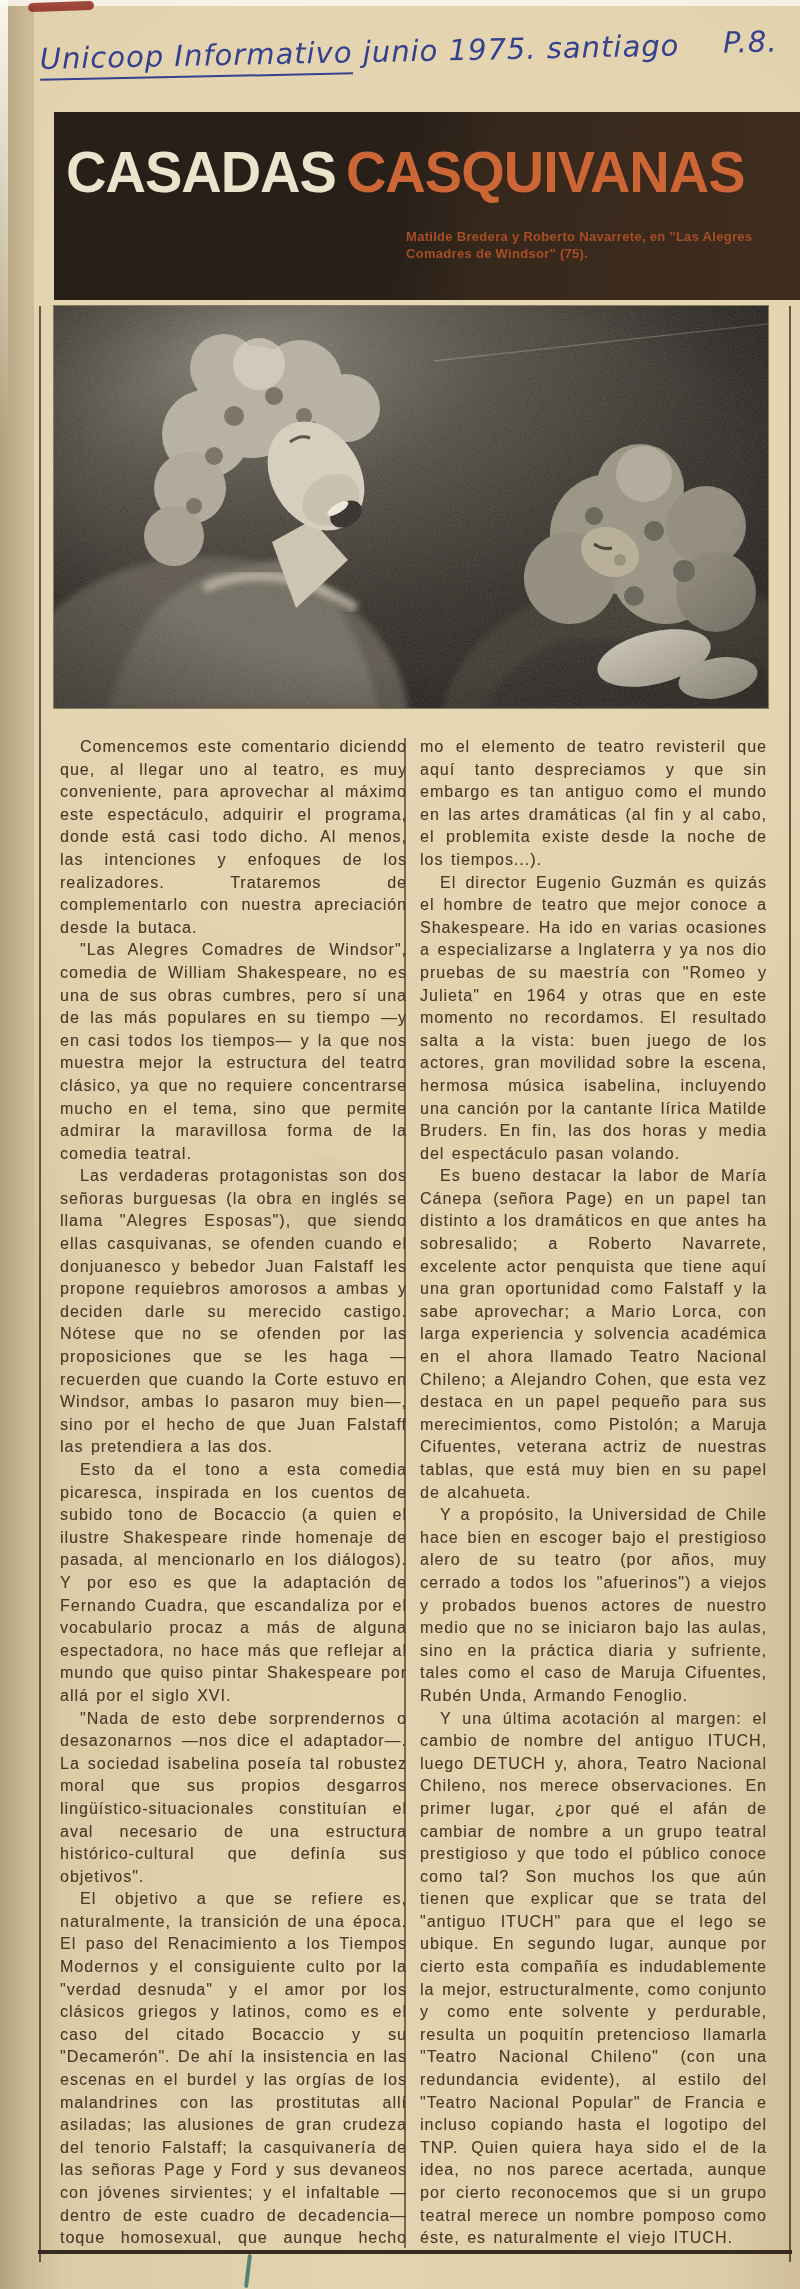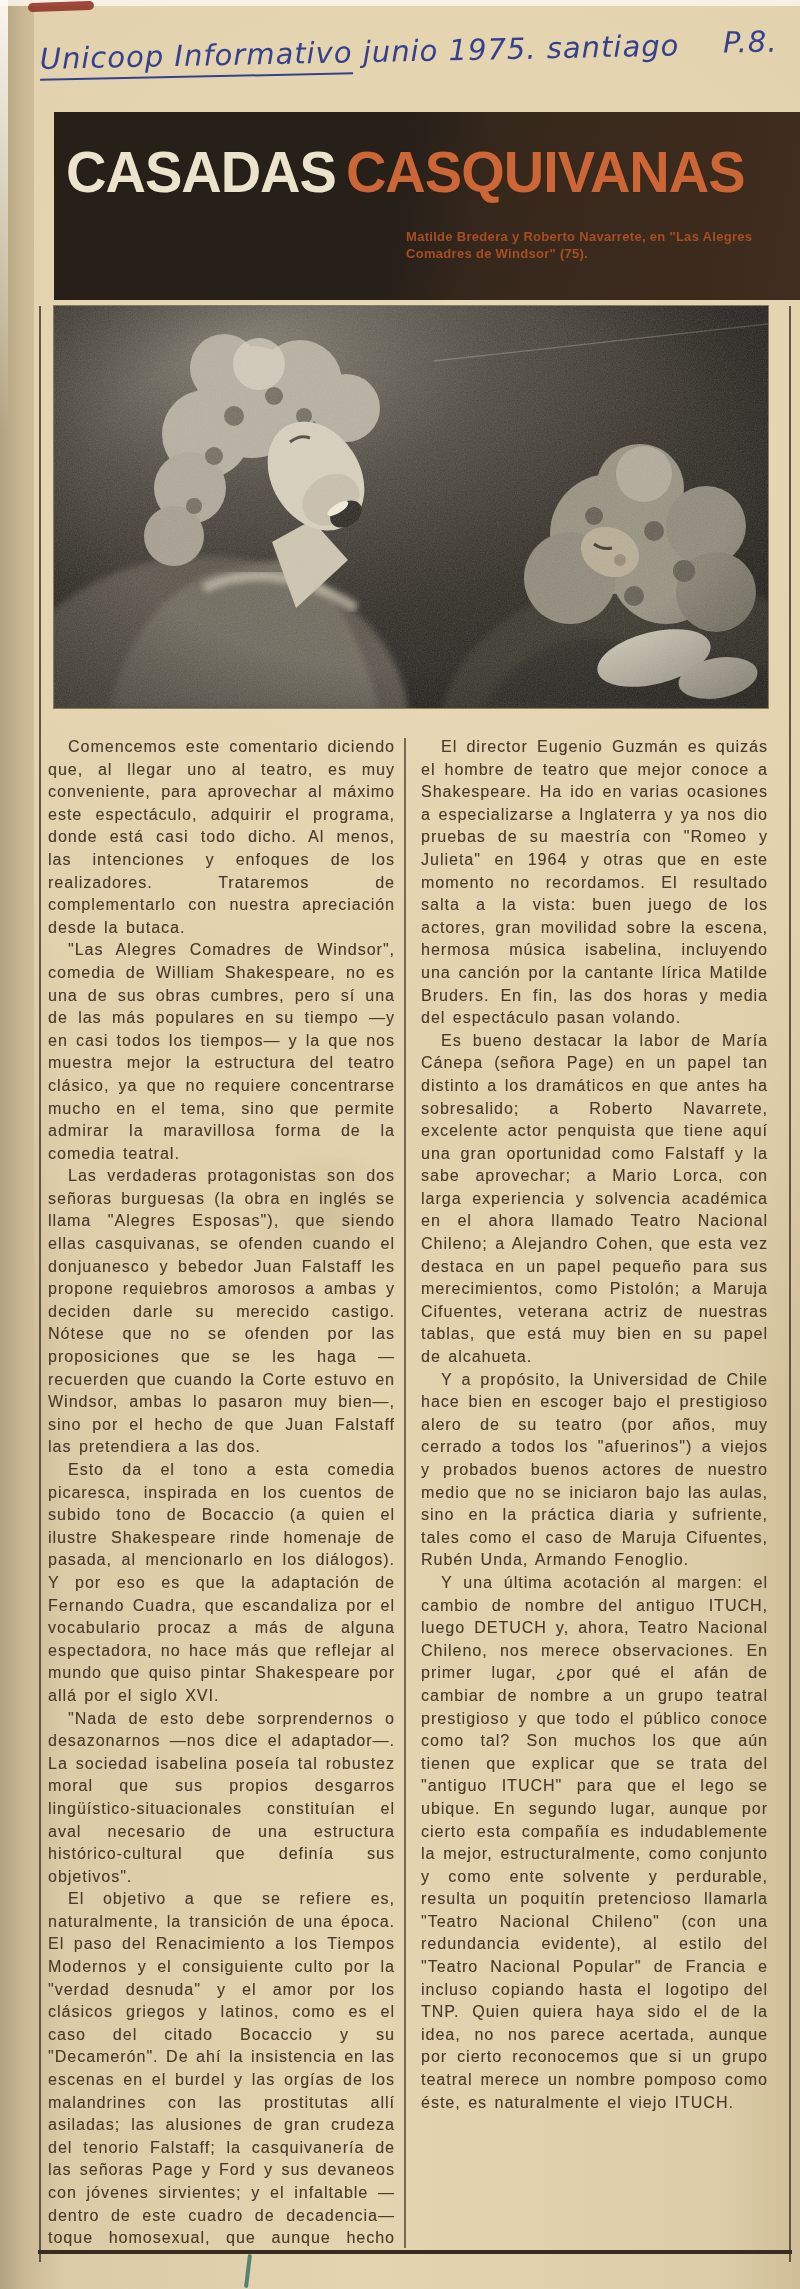--- a/index.html
+++ b/index.html
@@ -55,22 +55,22 @@
   .photo svg{display:block;width:100%;height:100%;}
 
   
   .rule-left{position:absolute;left:39px;top:306px;width:2px;height:1956px;background:#45362a;opacity:.8;}
   .rule-right{position:absolute;left:789px;top:306px;width:2px;height:1956px;background:#45362a;opacity:.8;}
   .rule-mid{position:absolute;left:404px;top:738px;width:2px;height:1510px;background:#4a3a2c;opacity:.7;}
   .rule-bottom{position:absolute;left:38px;top:2250px;width:754px;height:4px;background:#382c21;}
 
   
   .cols{
-    position:absolute;left:48px;top:736px;width:720px;max-height:1514px;overflow:hidden;
-    display:flex;gap:26px;
+    position:absolute;left:60px;top:736px;width:720px;max-height:1514px;overflow:hidden;
+    display:flex;gap:13px;
   }
   .col{width:347px;}
   .col p{
     margin:0;text-align:justify;text-indent:20px;
     font-size:16px;line-height:22.6px;letter-spacing:1px;word-spacing:2px;
     color:#473a29;text-shadow:.3px .3px 0 rgba(80,60,35,.35);
   }
   .col p.cont{text-indent:0;}
 
   .ghost{
@@ -194,18 +194,19 @@
 <div class="cols">
   <div class="col">
     <p>Comencemos este comentario diciendo que, al llegar uno al teatro, es muy conveniente, para aprovechar al máximo este espectáculo, adquirir el programa, donde está casi todo dicho. Al menos, las intenciones y enfoques de los realizadores. Trataremos de complementarlo con nuestra apreciación desde la butaca.</p>
     <p>"Las Alegres Comadres de Windsor", comedia de William Shakespeare, no es una de sus obras cumbres, pero sí una de las más populares en su tiempo —y en casi todos los tiempos— y la que nos muestra mejor la estructura del teatro clásico, ya que no requiere concentrarse mucho en el tema, sino que permite admirar la maravillosa forma de la comedia teatral.</p>
     <p>Las verdaderas protagonistas son dos señoras burguesas (la obra en inglés se llama "Alegres Esposas"), que siendo ellas casquivanas, se ofenden cuando el donjuanesco y bebedor Juan Falstaff les propone requiebros amorosos a ambas y deciden darle su merecido castigo. Nótese que no se ofenden por las proposiciones que se les haga —recuerden que cuando la Corte estuvo en Windsor, ambas lo pasaron muy bien—, sino por el hecho de que Juan Falstaff las pretendiera a las dos.</p>
     <p>Esto da el tono a esta comedia picaresca, inspirada en los cuentos de subido tono de Bocaccio (a quien el ilustre Shakespeare rinde homenaje de pasada, al mencionarlo en los diálogos). Y por eso es que la adaptación de Fernando Cuadra, que escandaliza por el vocabulario procaz a más de alguna espectadora, no hace más que reflejar al mundo que quiso pintar Shakespeare por allá por el siglo XVI.</p>
     <p>"Nada de esto debe sorprendernos o desazonarnos —nos dice el adaptador—. La sociedad isabelina poseía tal robustez moral que sus propios desgarros lingüístico-situacionales constituían el aval necesario de una estructura histórico-cultural que definía sus objetivos".</p>
     <p>El objetivo a que se refiere es, naturalmente, la transición de una época. El paso del Renacimiento a los Tiempos Modernos y el consiguiente culto por la "verdad desnuda" y el amor por los clásicos griegos y latinos, como es el caso del citado Bocaccio y su "Decamerón". De ahí la insistencia en las escenas en el burdel y las orgías de los malandrines con las prostitutas allí asiladas; las alusiones de gran crudeza del tenorio Falstaff; la casquivanería de las señoras Page y Ford y sus devaneos con jóvenes sirvientes; y el infaltable —dentro de este cuadro de decadencia— toque homosexual, que aunque hecho con más elegancia y academia, viene a ser co-</p>
   </div>
   <div class="col">
+    <p class="cont">mo el elemento de teatro revisteril que aquí tanto despreciamos y que sin embargo es tan antiguo como el mundo en las artes dramáticas (al fin y al cabo, el problemita existe desde la noche de los tiempos...).</p>
     <p>El director Eugenio Guzmán es quizás el hombre de teatro que mejor conoce a Shakespeare. Ha ido en varias ocasiones a especializarse a Inglaterra y ya nos dio pruebas de su maestría con "Romeo y Julieta" en 1964 y otras que en este momento no recordamos. El resultado salta a la vista: buen juego de los actores, gran movilidad sobre la escena, hermosa música isabelina, incluyendo una canción por la cantante lírica Matilde Bruders. En fin, las dos horas y media del espectáculo pasan volando.</p>
     <p>Es bueno destacar la labor de María Cánepa (señora Page) en un papel tan distinto a los dramáticos en que antes ha sobresalido; a Roberto Navarrete, excelente actor penquista que tiene aquí una gran oportunidad como Falstaff y la sabe aprovechar; a Mario Lorca, con larga experiencia y solvencia académica en el ahora llamado Teatro Nacional Chileno; a Alejandro Cohen, que esta vez destaca en un papel pequeño para sus merecimientos, como Pistolón; a Maruja Cifuentes, veterana actriz de nuestras tablas, que está muy bien en su papel de alcahueta.</p>
     <p>Y a propósito, la Universidad de Chile hace bien en escoger bajo el prestigioso alero de su teatro (por años, muy cerrado a todos los "afuerinos") a viejos y probados buenos actores de nuestro medio que no se iniciaron bajo las aulas, sino en la práctica diaria y sufriente, tales como el caso de Maruja Cifuentes, Rubén Unda, Armando Fenoglio.</p>
     <p>Y una última acotación al margen: el cambio de nombre del antiguo ITUCH, luego DETUCH y, ahora, Teatro Nacional Chileno, nos merece observaciones. En primer lugar, ¿por qué el afán de cambiar de nombre a un grupo teatral prestigioso y que todo el público conoce como tal? Son muchos los que aún tienen que explicar que se trata del "antiguo ITUCH" para que el lego se ubique. En segundo lugar, aunque por cierto esta compañía es indudablemente la mejor, estructuralmente, como conjunto y como ente solvente y perdurable, resulta un poquitín pretencioso llamarla "Teatro Nacional Chileno" (con una redundancia evidente), al estilo del "Teatro Nacional Popular" de Francia e incluso copiando hasta el logotipo del TNP. Quien quiera haya sido el de la idea, no nos parece acertada, aunque por cierto reconocemos que si un grupo teatral merece un nombre pomposo como éste, es naturalmente el viejo ITUCH.</p>
   </div>
 </div>
 
 </body></html>

